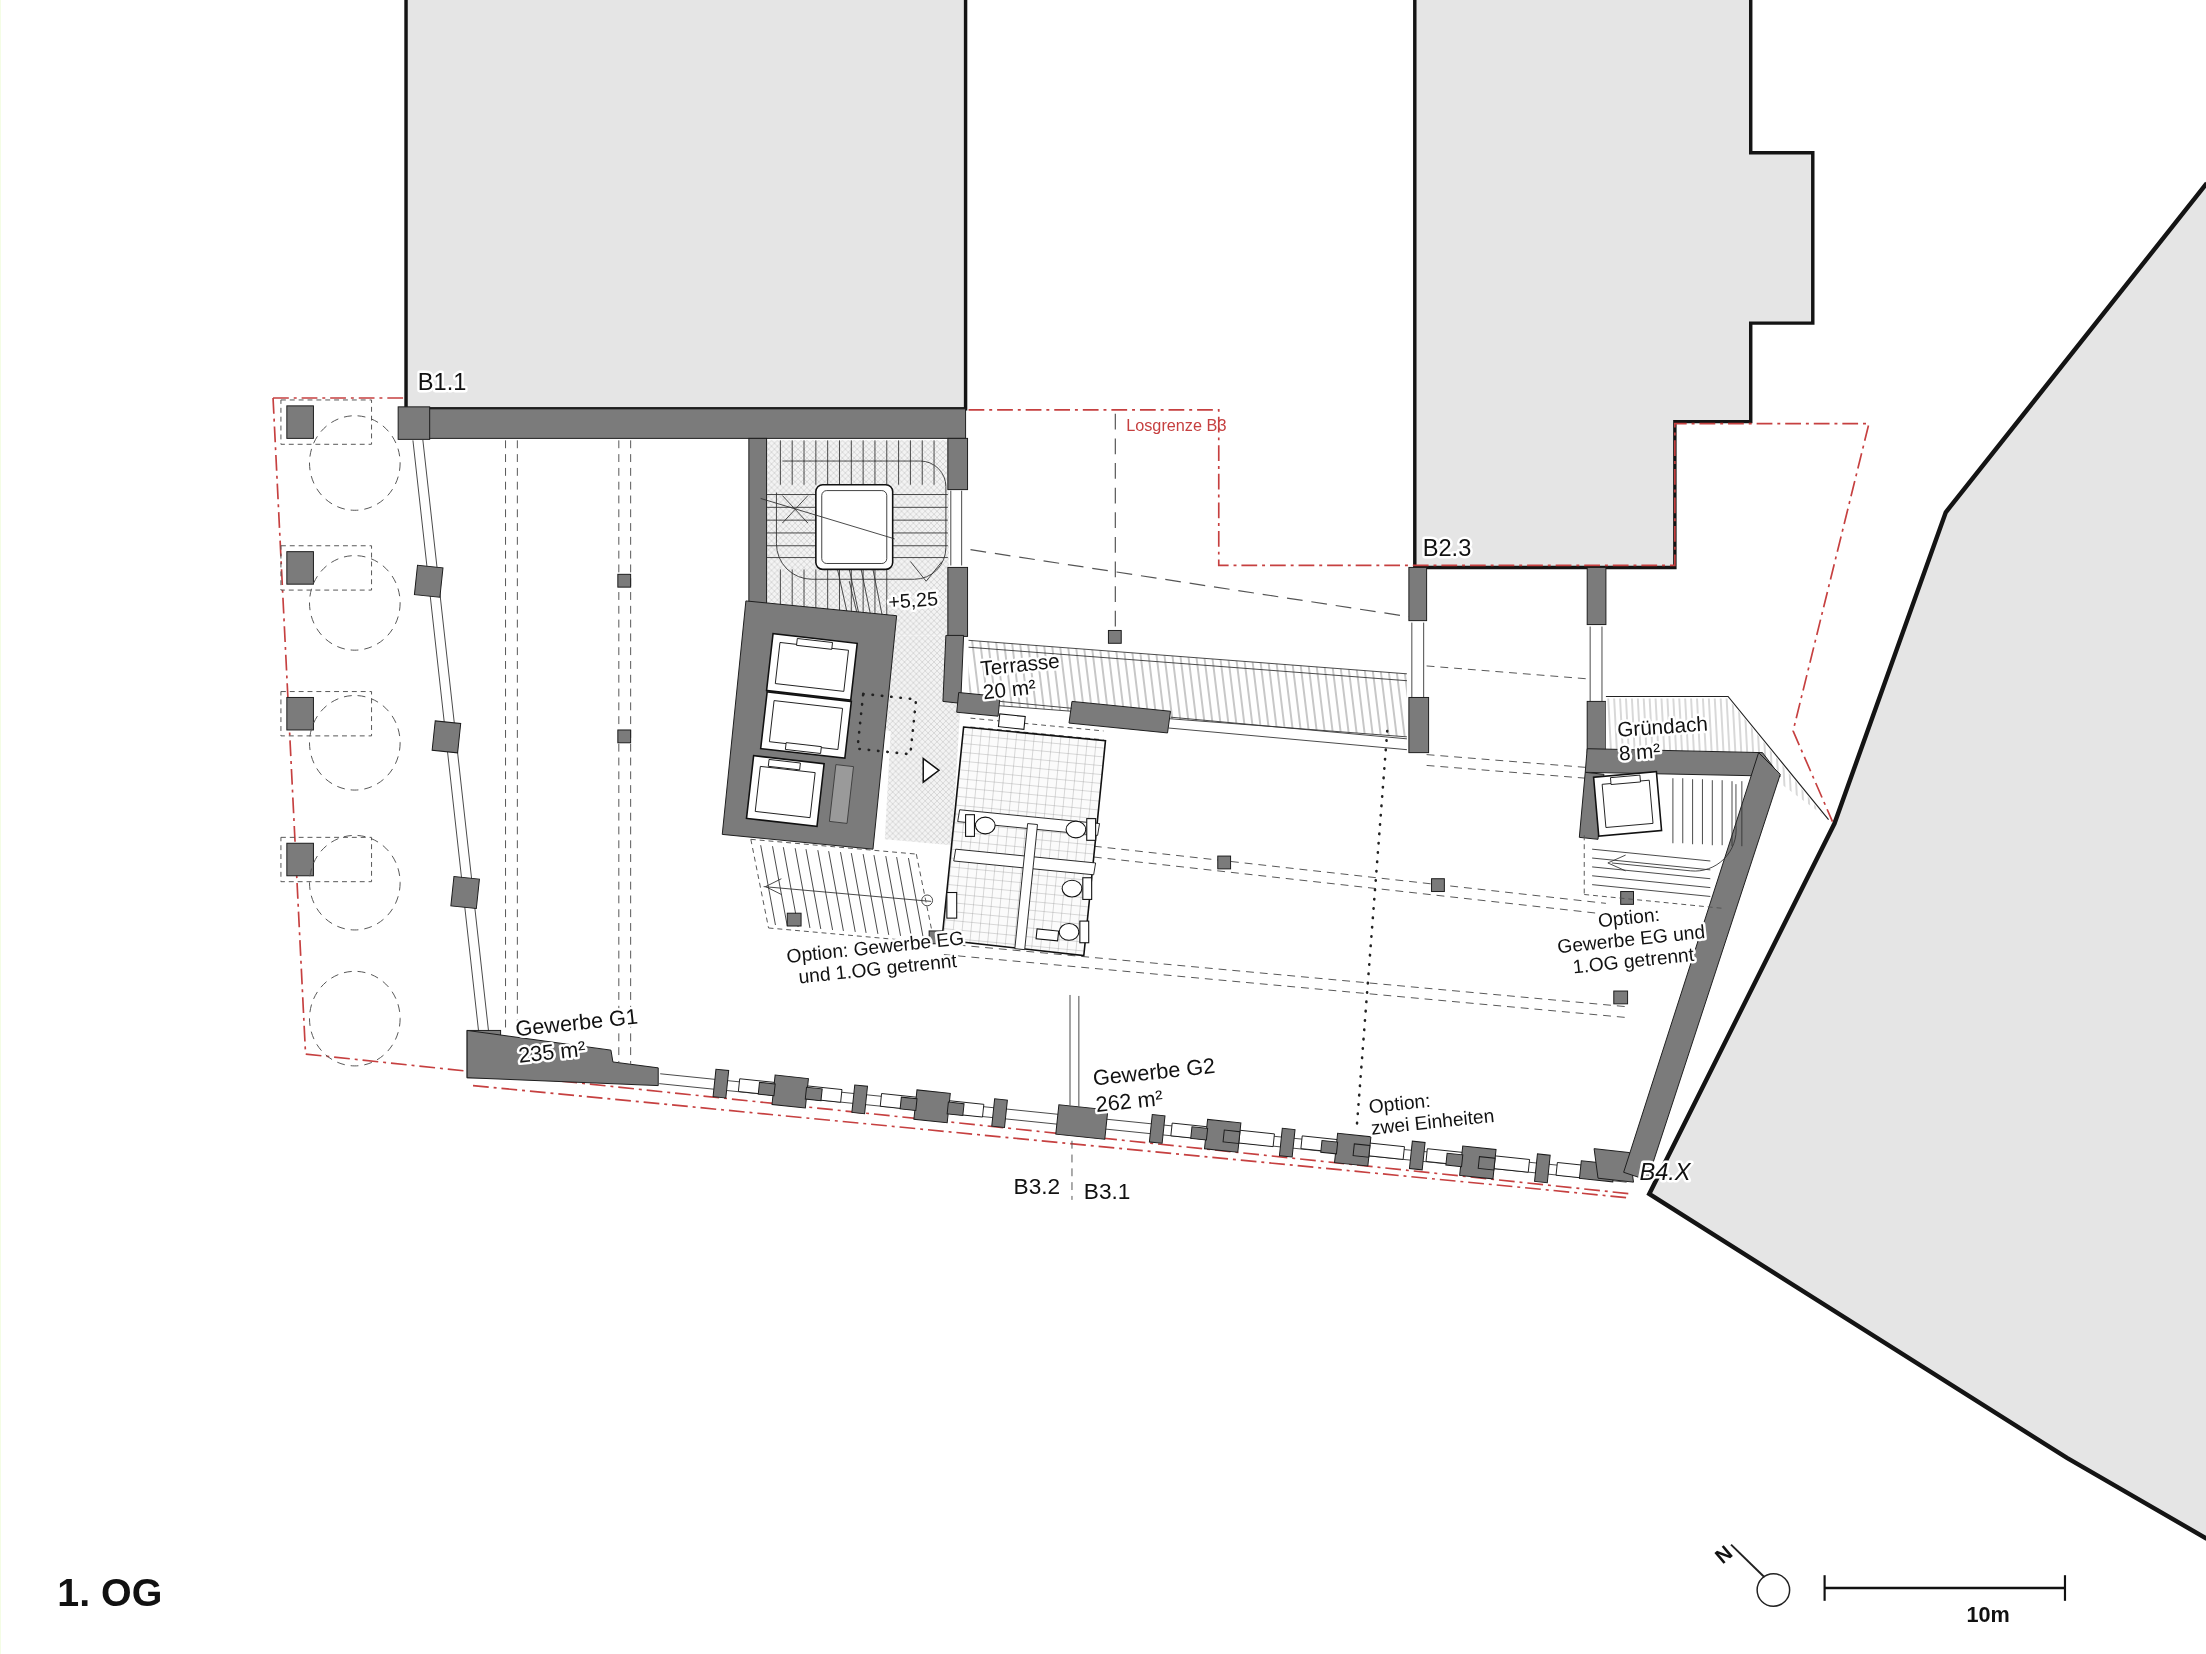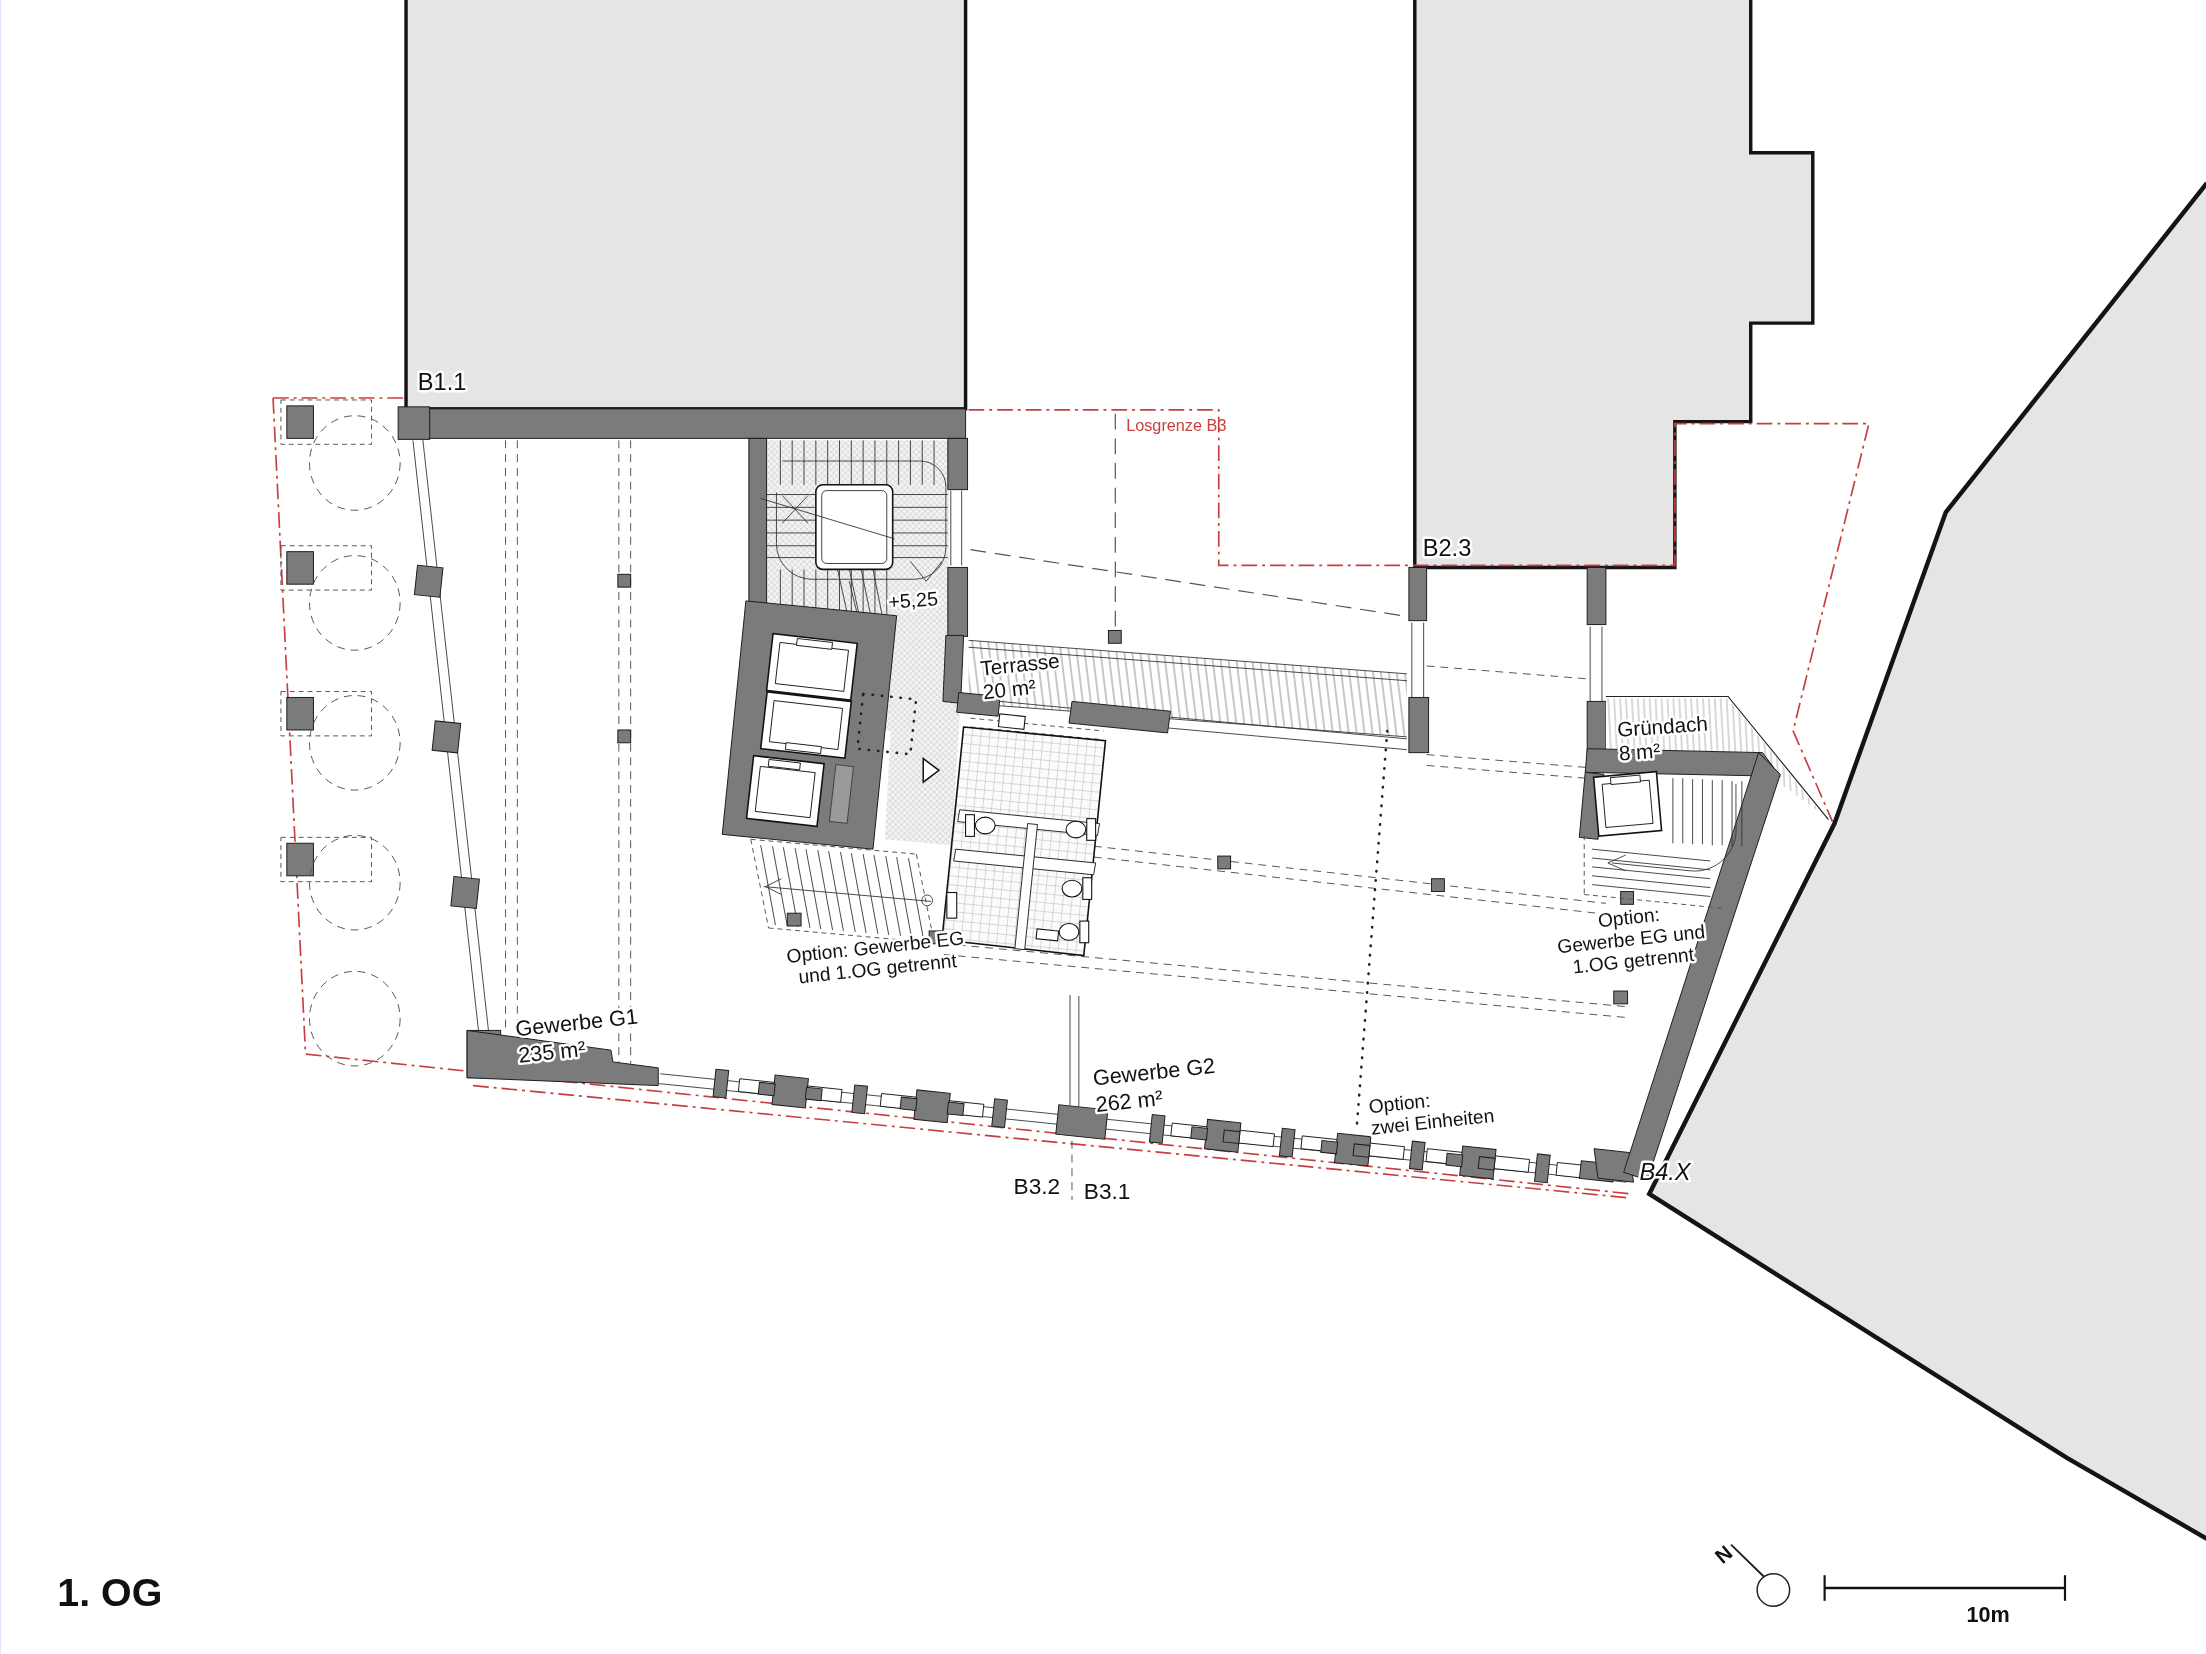--- a/index.html
+++ b/index.html
@@ -1,17 +1,17 @@
 <!DOCTYPE html>
 <html style="--red_boundary: #c64040; --building_fill: #e5e5e5; --wall_fill: #7b7b7b;"><head>
 <meta charset="utf-8">
 <title>1. OG</title>
 <style>
   html,body{margin:0;padding:0;background:#fff;}
-  .page{width:1754px;height:1655px;position:relative;background:#8b5cf6;
+  .page{width:1754px;height:1655px;position:relative;background:#bef264;
         font-family:"Liberation Sans", sans-serif;}
   svg{display:block}
   text{font-family:"Liberation Sans", sans-serif; fill:#111;}
   .lbl{paint-order:stroke; stroke:#fff; stroke-width:5px; stroke-linejoin:round;}
   .mass{fill:var(--building_fill,#e5e5e5); stroke:#141414; stroke-width:3.5;}
   .massline{fill:none; stroke:#141414; stroke-width:4.5;}
   .wall{fill:var(--wall_fill,#7b7b7b); stroke:#1c1c1c; stroke-width:1;}
   .thin{fill:none; stroke:#222; stroke-width:1.2;}
   .hair{fill:none; stroke:#333; stroke-width:0.9;}
   .dash{fill:none; stroke:#555; stroke-width:1; stroke-dasharray:8 6;}

